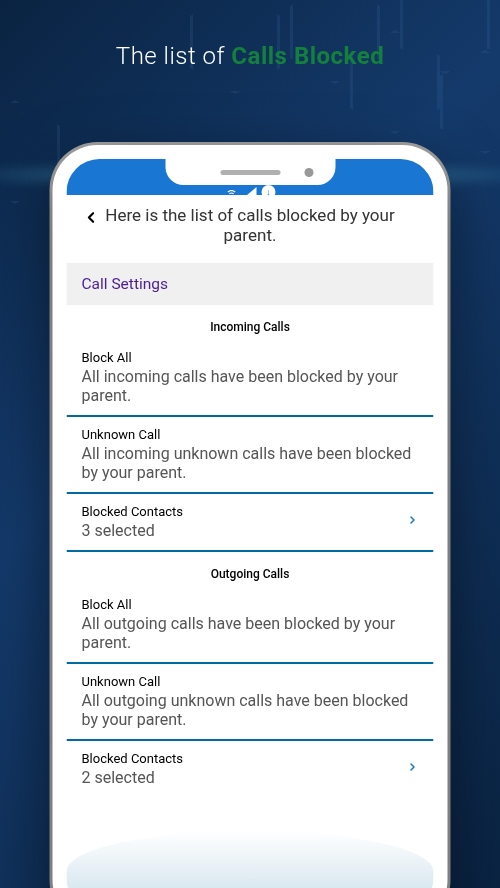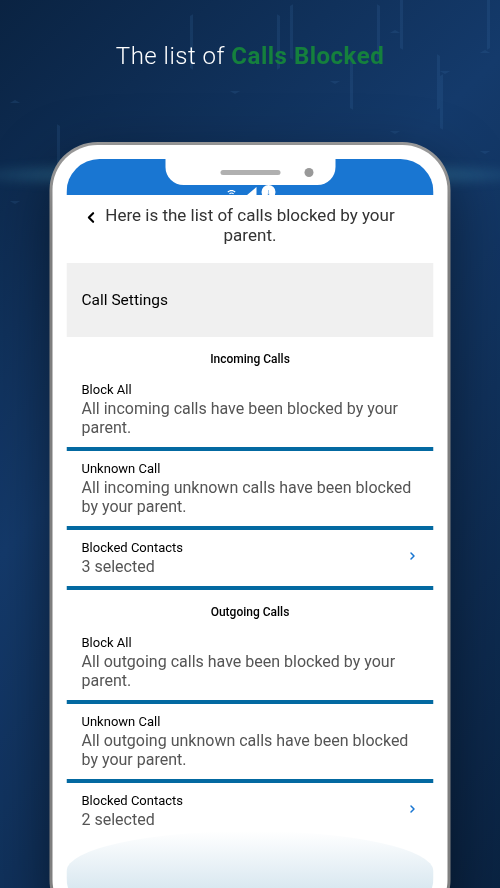--- a/index.html
+++ b/index.html
@@ -175,36 +175,36 @@
     padding-bottom: 6px;
   }
   .app-subtitle {
     font-size: 17px;
     color: #333;
     text-align: center;
   }
 
   .section-bar {
     background: #f0f0f0;
-    padding: 28px 15px;
+    padding: 12px 15px;
     font-size: 15.5px;
     font-weight: 400;
-    color: #000000;
+    color: #4c1d95;
     margin-top: 10px;
   }
   .category-heading {
     padding: 15px 15px 6px;
     font-size: 12px;
     font-weight: 500;
     color: #000;
     text-align: center;
   }
   .setting-row {
     padding: 10px 15px;
-    border-bottom: 4px solid #0369a1;
+    border-bottom: 2px solid #0369a1;
     position: relative;
   }
   .setting-row.last-in-group { border-bottom: none; }
   .setting-title {
     font-size: 13px;
     color: #000;
     font-weight: 400;
   }
   .setting-desc {
     font-size: 16px;

